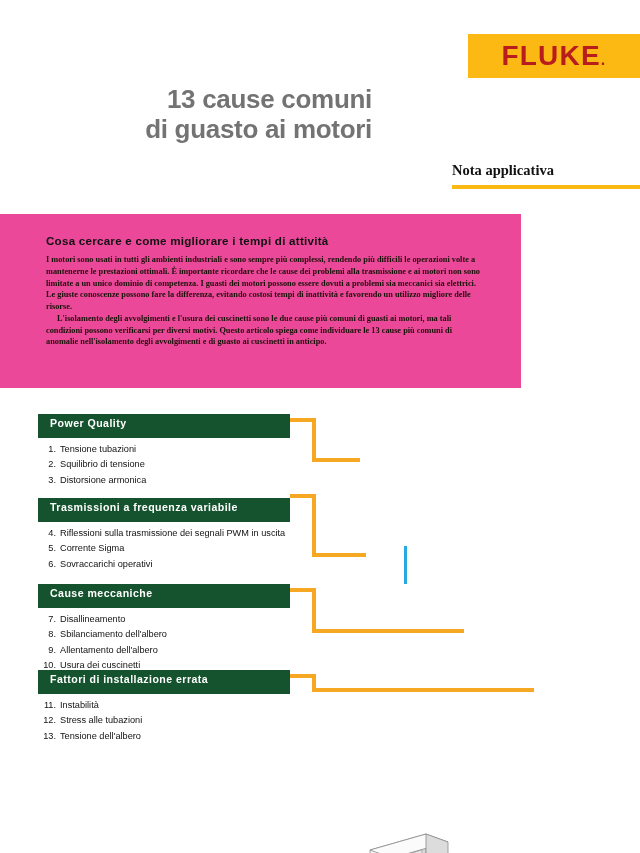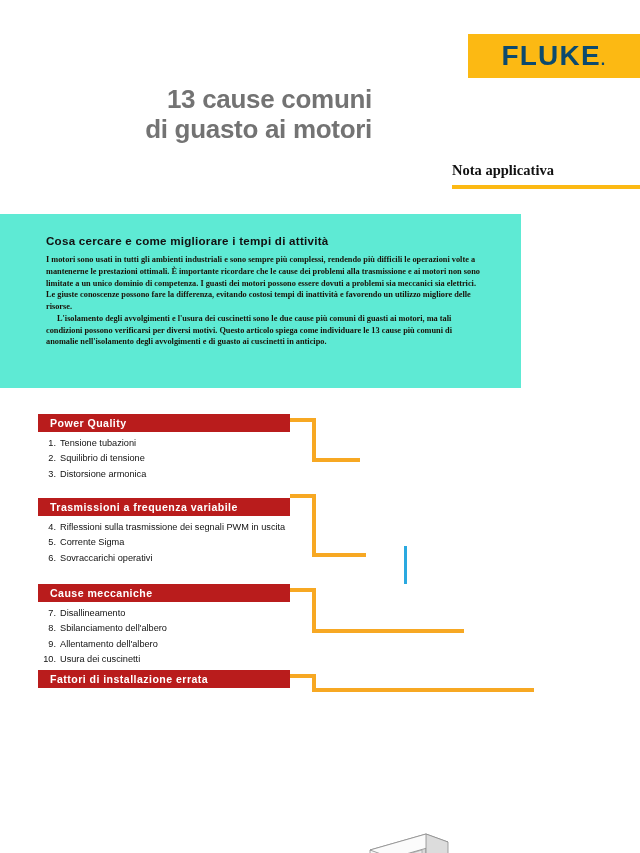--- a/index.html
+++ b/index.html
@@ -14,21 +14,21 @@
   
   .logo-box {
     position: absolute; left: 468px; top: 34px;
     width: 172px; height: 44px;
     background: #fcb913;
     display: flex; align-items: center; justify-content: center;
   }
   .logo-text {
     font-family: "Liberation Sans", sans-serif;
     font-weight: bold; font-size: 28px; letter-spacing: 1.2px;
-    color: #0c4a6e; line-height: 1;
+    color: #b91c1c; line-height: 1;
   }
   .logo-text .dot { font-size: 16px; }
 
   .main-title {
     position: absolute; left: 40px; top: 84px; width: 332px;
     text-align: right;
     font-family: "Liberation Sans", sans-serif;
     font-weight: bold; font-size: 26px; line-height: 1.16;
     color: #737373; letter-spacing: -0.3px;
   }
@@ -38,45 +38,45 @@
     font-family: Liberation Serif, serif;
     font-weight: bold; font-size: 14.5px; color: #111;
     text-align: left; padding-left: 0px;
   }
   .subtitle-rule { margin-top: 6px; height: 4px; background: #fcb913; width: 188px; }
 
   
   .intro-panel {
     position: absolute; left: 0px; top: 214px;
     width: 521px; height: 174px;
-    background: #5eead4;
+    background: #ec4899;
   }
   .intro-head {
     position: absolute; left: 46px; top: 20px;
     font-family: "Liberation Sans", sans-serif;
     font-weight: bold; font-size: 11.6px; letter-spacing: 0.25px; color: #111;
   }
   .intro-body {
     position: absolute; left: 46px; top: 40px; width: 438px;
     font-family: "Liberation Serif", serif;
     font-size: 8.3px; line-height: 1.42; color: #1a1208;
     text-align: left;
   }
   .intro-body p { margin: 0; font-weight: bold; }
   .intro-body p + p { text-indent: 11px; }
 
   
   .diagram { position: absolute; left: 0; top: 396px; width: 640px; height: 340px; }
 
   .cat { position: absolute; left: 38px; width: 252px; }
   .cat-head {
-    background: #b91c1c; color: #ffffff;
+    background: #14532d; color: #ffffff;
     font-family: "Liberation Sans", sans-serif;
     font-weight: bold; font-size: 10.6px; letter-spacing: 0.45px;
-    padding: 4px 0 4px 12px; height: 18px; line-height: 10px;
+    padding: 4px 0 4px 12px; height: 24px; line-height: 10px;
   }
   .cat-list {
     list-style: none; margin: 6px 0 0 0; padding: 0;
     font-family: "Liberation Sans", sans-serif;
     font-size: 9.2px; color: #111;
   }
   .cat-list li {
     display: flex; margin-bottom: 3.5px; line-height: 1.28;
   }
   .cat-list li .num { width: 22px; text-align: right; flex: 0 0 22px; padding-right: 4px; }
@@ -177,20 +177,34 @@
           </li>
         <li>
             <span class="num">10.</span>
             <span class="txt">Usura dei cuscinetti</span>
           </li>
       </ul>
     </div>
 
     <div class="cat" style="top:274px;">
       <div class="cat-head">Fattori di installazione errata</div>
+      <ul class="cat-list">
+        <li>
+            <span class="num">11.</span>
+            <span class="txt">Instabilità</span>
+          </li>
+        <li>
+            <span class="num">12.</span>
+            <span class="txt">Stress alle tubazioni</span>
+          </li>
+        <li>
+            <span class="num">13.</span>
+            <span class="txt">Tensione dell'albero</span>
+          </li>
+      </ul>
     </div>
 
     <div class="conn">
       <div class="h" style="left:290px; top:22px; width:26px;"></div>
       <div class="v" style="left:312px; top:22px; height:44px;"></div>
       <div class="h" style="left:312px; top:62px; width:48px;"></div>
     </div>
 
     <div class="conn">
       <div class="h" style="left:290px; top:98px; width:26px;"></div>

